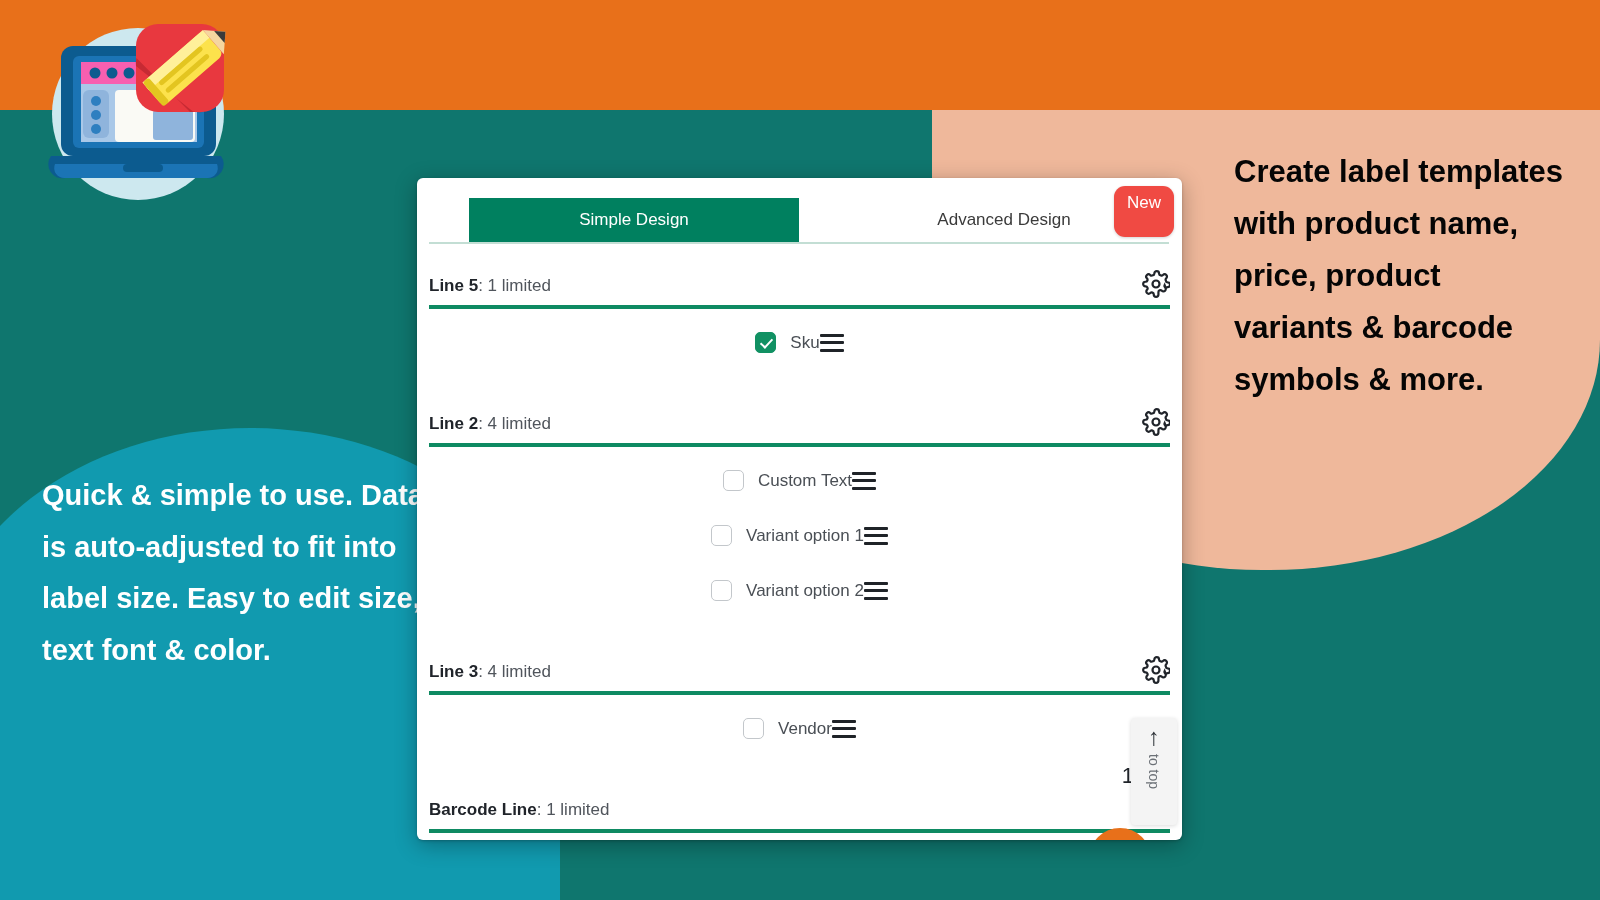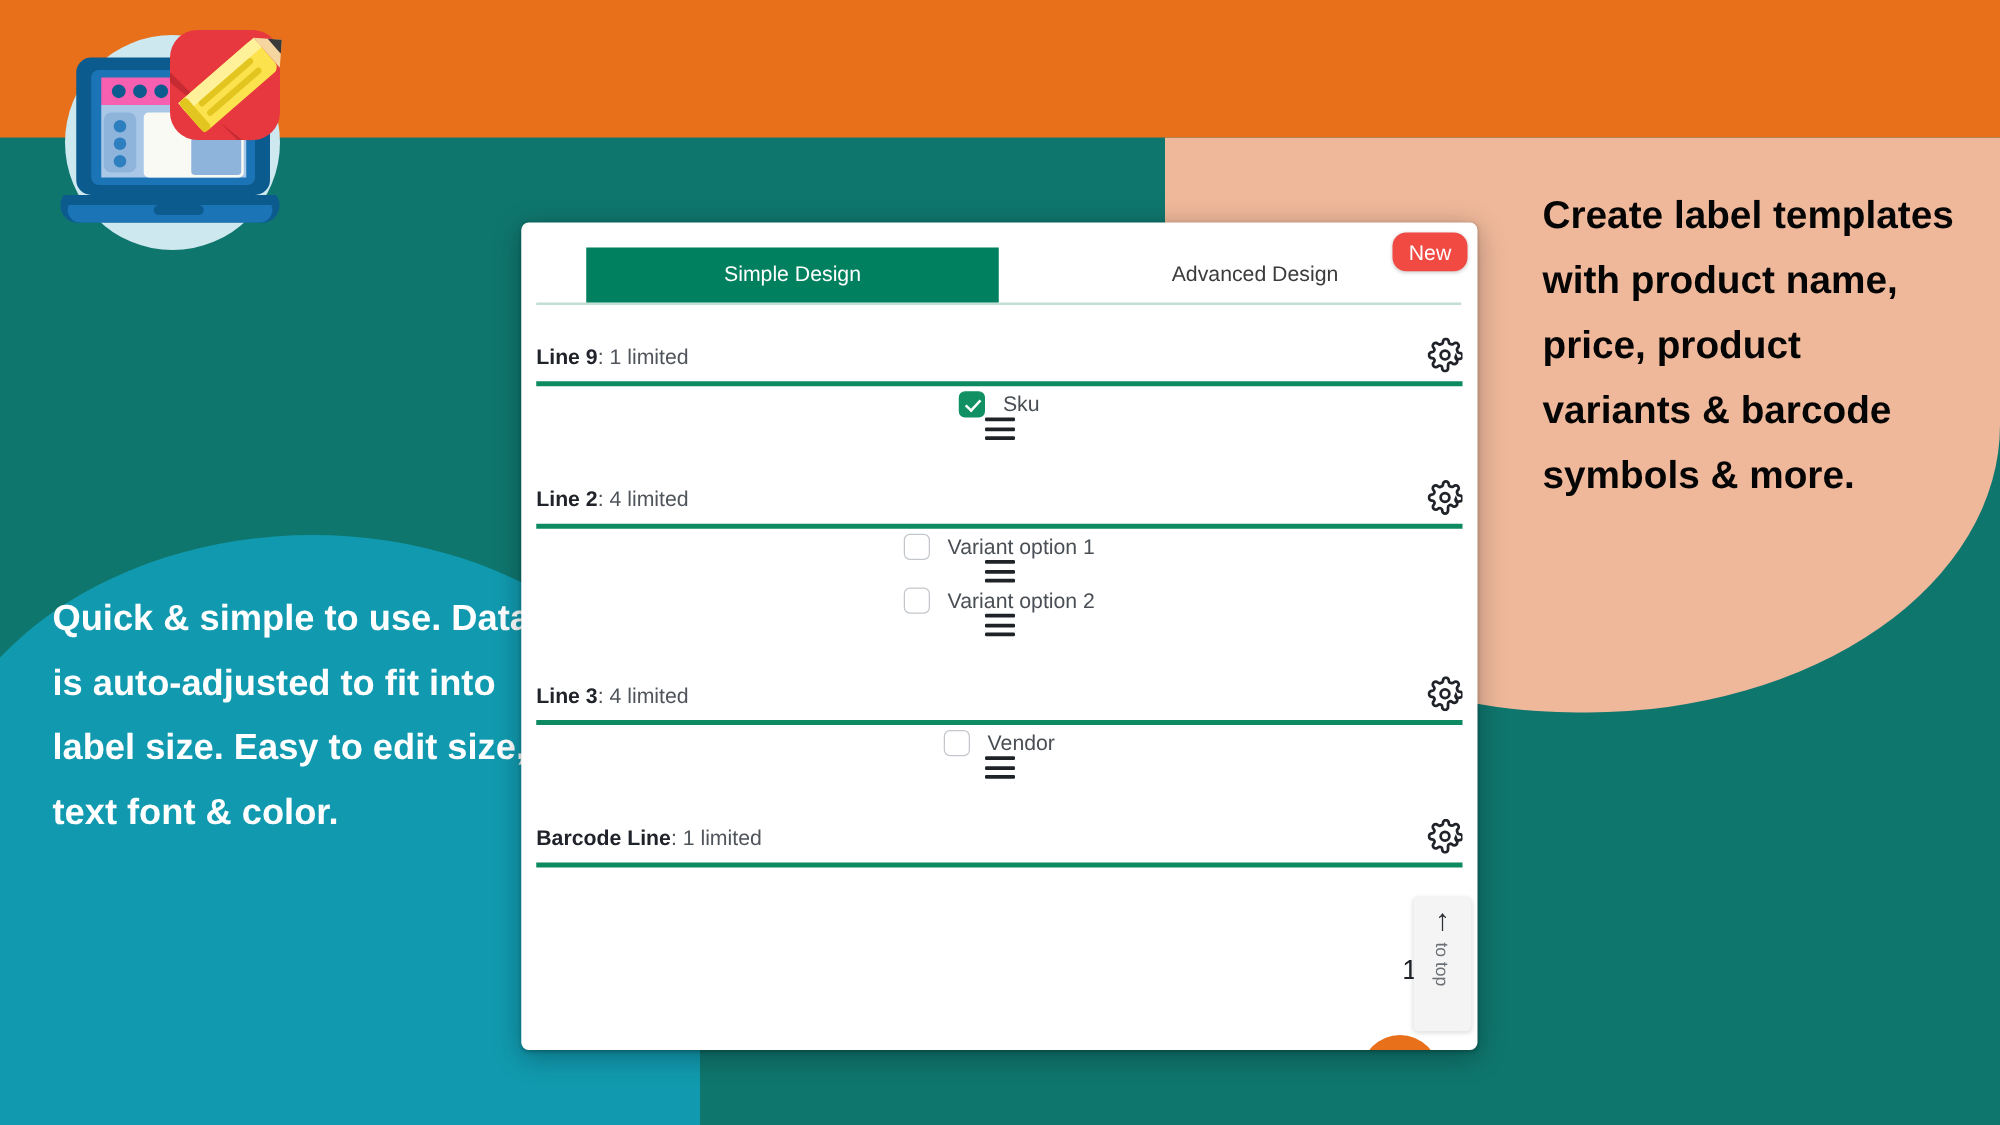--- a/index.html
+++ b/index.html
@@ -141,21 +141,21 @@
     color: #ffffff;
   }
 
   .badge-new {
     position: absolute;
     right: 8px;
     top: 8px;
     background: #F04A43;
     color: #ffffff;
     font-size: 17px;
-    padding: 7px 13px 4px 13px;
+    padding: 7px 13px 24px 13px;
     border-radius: 11px;
     z-index: 30;
     box-shadow: 0 1px 3px rgba(0,0,0,0.18);
   }
 
   
   .card-body {
     position: absolute;
     left: 0;
     top: 70px;
@@ -183,26 +183,25 @@
   .gear-btn {
     width: 28px;
     height: 28px;
     margin-bottom: -2px;
     cursor: pointer;
     flex: 0 0 auto;
   }
   .gear-btn svg { display: block; }
 
   .row {
-    margin: 0 12px;
+    margin: 12px 12px;
     height: 43px;
     display: flex;
     align-items: center;
-    justify-content: flex-end;
-    flex-direction: column;
+    justify-content: center;
   }
   .row-left {
     display: flex;
     align-items: center;
     gap: 14px;
   }
   .cbox {
     width: 21px;
     height: 21px;
     border-radius: 5px;
@@ -359,21 +358,21 @@
         <span>Advanced Design</span>
       </div>
     </div>
 
     <div class="badge-new">New</div>
 
     <div class="card-body">
 
       <div class="section-head">
         <div class="section-title">
-          <b>Line 9</b><span class="limit">: 1 limited</span>
+          <b>Line 5</b><span class="limit">: 1 limited</span>
         </div>
         <div class="gear-btn">
           <svg width="28" height="28" viewBox="0 0 24 24" fill="none" stroke="#20242a" stroke-width="1.9">
             <path d="M19.4 13a1.65 1.65 0 0 0 .33 1.82l.06.06a2 2 0 1 1-2.83 2.83l-.06-.06a1.65 1.65 0 0 0-1.82-.33 1.65 1.65 0 0 0-1 1.51V21a2 2 0 0 1-4 0v-.09A1.65 1.65 0 0 0 9 19.4a1.65 1.65 0 0 0-1.82.33l-.06.06a2 2 0 1 1-2.83-2.83l.06-.06a1.65 1.65 0 0 0 .33-1.82 1.65 1.65 0 0 0-1.51-1H3a2 2 0 0 1 0-4h.09A1.65 1.65 0 0 0 4.6 9a1.65 1.65 0 0 0-.33-1.82l-.06-.06a2 2 0 1 1 2.83-2.83l.06.06A1.65 1.65 0 0 0 9 4.6h.09A1.65 1.65 0 0 0 10.6 3.09V3a2 2 0 0 1 4 0v.09A1.65 1.65 0 0 0 16.11 4.6a1.65 1.65 0 0 0 1.82-.33l.06-.06a2 2 0 1 1 2.83 2.83l-.06.06A1.65 1.65 0 0 0 20.43 9v.09A1.65 1.65 0 0 0 21.94 10.6H22a2 2 0 0 1 0 4h-.09a1.65 1.65 0 0 0-1.51 1z"></path>
             <circle cx="12" cy="12" r="3"></circle>
           </svg>
         </div>
       </div>
       <div class="row">
         <div class="row-left">
@@ -396,20 +395,31 @@
           <svg width="28" height="28" viewBox="0 0 24 24" fill="none" stroke="#20242a" stroke-width="1.9">
             <path d="M19.4 13a1.65 1.65 0 0 0 .33 1.82l.06.06a2 2 0 1 1-2.83 2.83l-.06-.06a1.65 1.65 0 0 0-1.82-.33 1.65 1.65 0 0 0-1 1.51V21a2 2 0 0 1-4 0v-.09A1.65 1.65 0 0 0 9 19.4a1.65 1.65 0 0 0-1.82.33l-.06.06a2 2 0 1 1-2.83-2.83l.06-.06a1.65 1.65 0 0 0 .33-1.82 1.65 1.65 0 0 0-1.51-1H3a2 2 0 0 1 0-4h.09A1.65 1.65 0 0 0 4.6 9a1.65 1.65 0 0 0-.33-1.82l-.06-.06a2 2 0 1 1 2.83-2.83l.06.06A1.65 1.65 0 0 0 9 4.6h.09A1.65 1.65 0 0 0 10.6 3.09V3a2 2 0 0 1 4 0v.09A1.65 1.65 0 0 0 16.11 4.6a1.65 1.65 0 0 0 1.82-.33l.06-.06a2 2 0 1 1 2.83 2.83l-.06.06A1.65 1.65 0 0 0 20.43 9v.09A1.65 1.65 0 0 0 21.94 10.6H22a2 2 0 0 1 0 4h-.09a1.65 1.65 0 0 0-1.51 1z"></path>
             <circle cx="12" cy="12" r="3"></circle>
           </svg>
         </div>
       </div>
 
       <div class="row">
         <div class="row-left">
           <div class="cbox"></div>
+          <div class="row-label">Custom Text</div>
+        </div>
+        <div class="drag-handle">
+            <span></span>
+            <span></span>
+            <span></span>
+          </div>
+      </div>
+      <div class="row">
+        <div class="row-left">
+          <div class="cbox"></div>
           <div class="row-label">Variant option 1</div>
         </div>
         <div class="drag-handle">
             <span></span>
             <span></span>
             <span></span>
           </div>
       </div>
       <div class="row">
         <div class="row-left">

